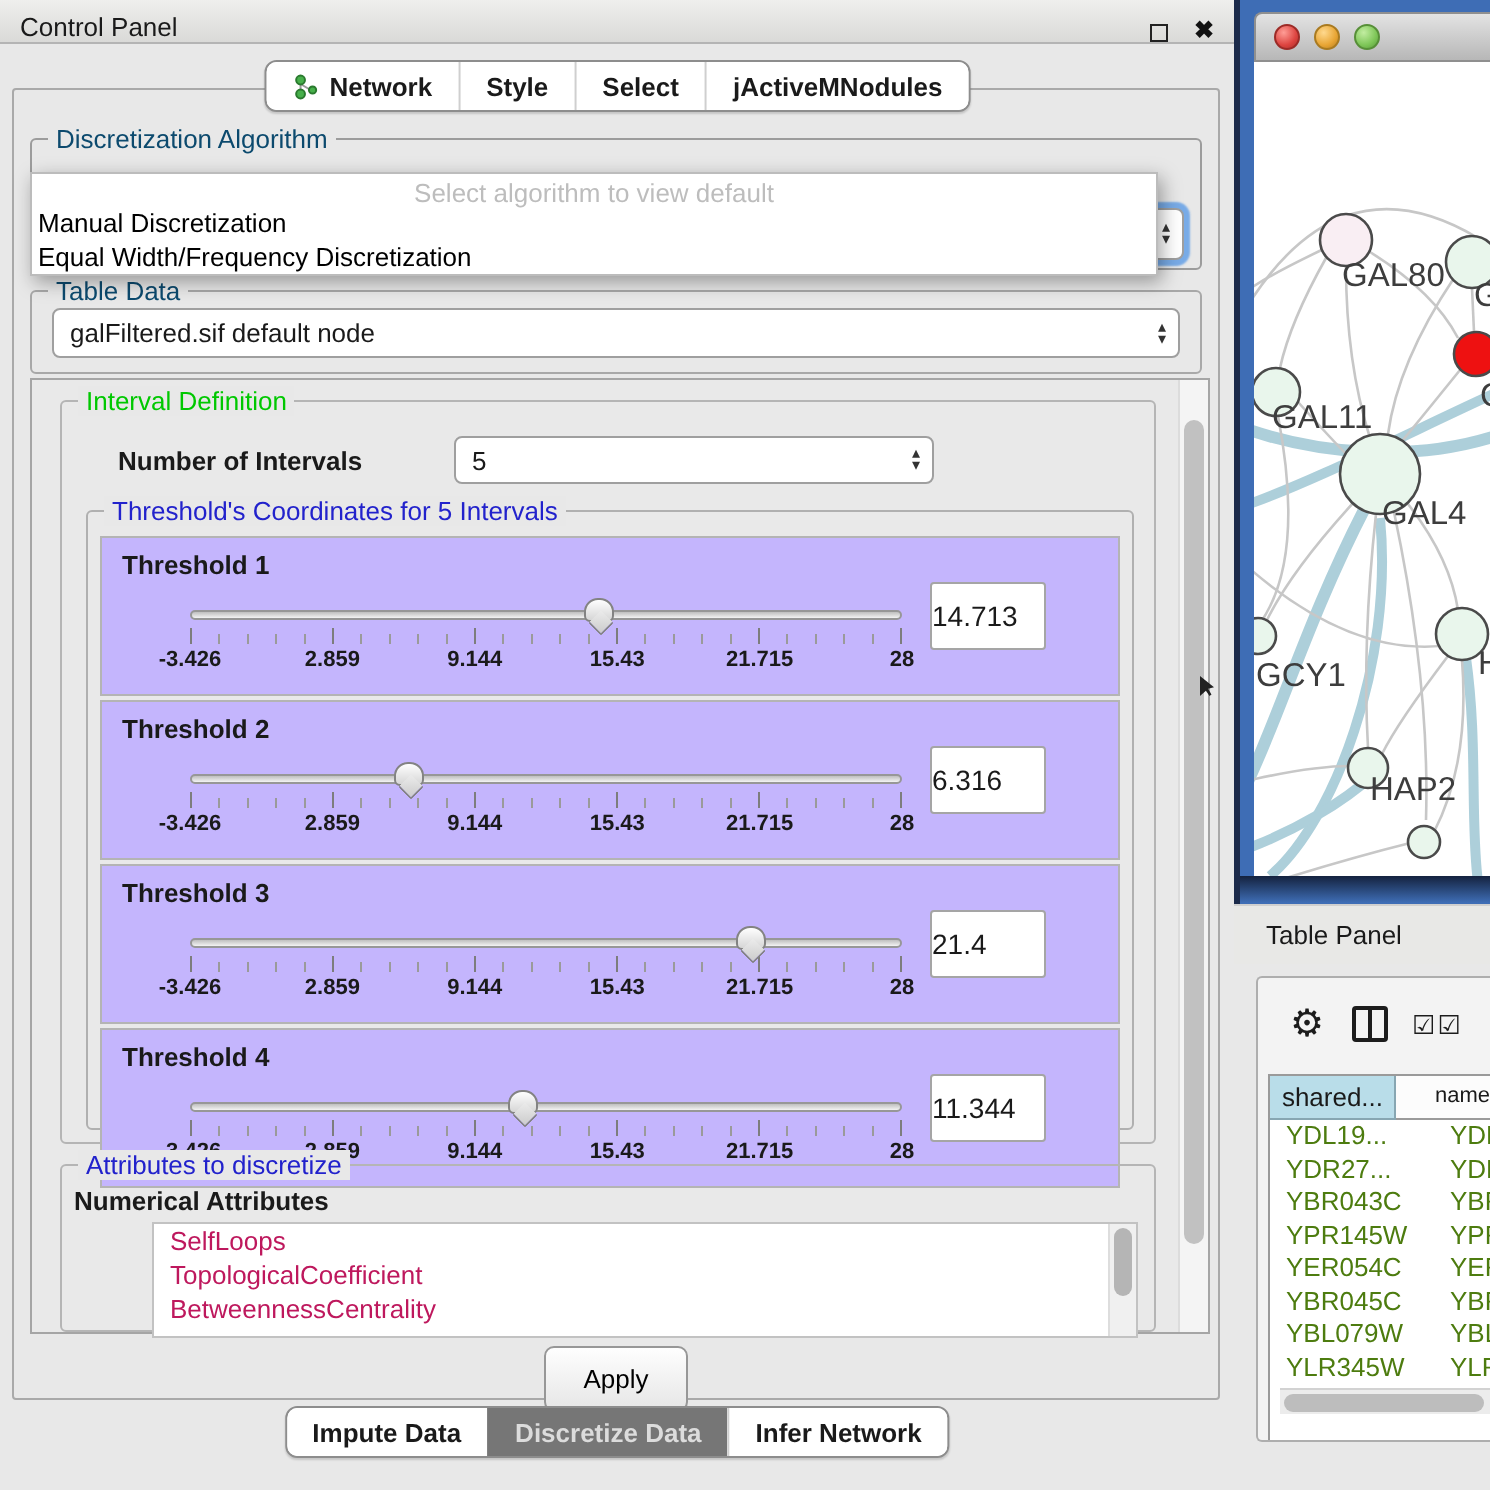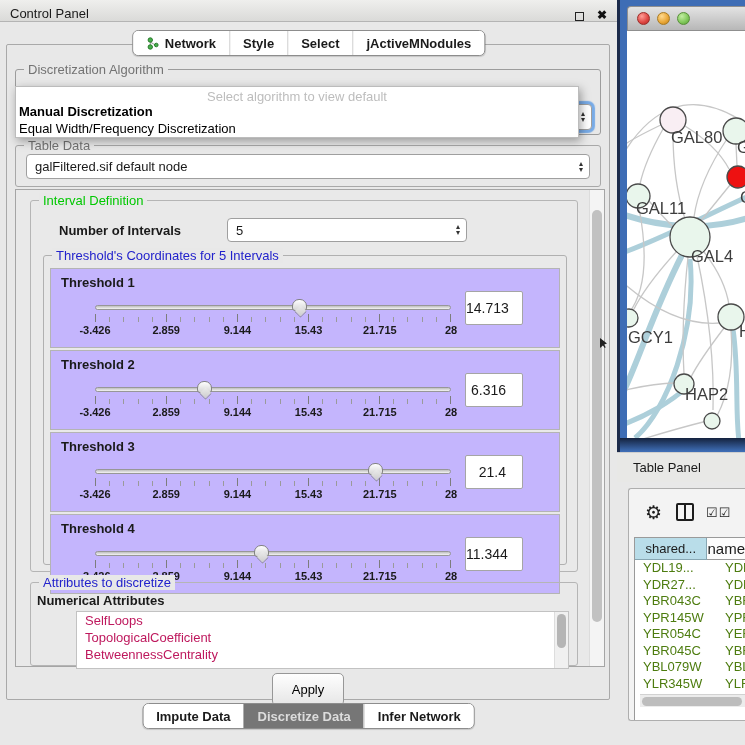--- a/index.html
+++ b/index.html
@@ -23,36 +23,36 @@
   .tab:first-child{border-left:none}
   .tab.selected{background:#767676;color:#dcdcdc;border-left-color:#767676}
   .top-tabs{position:absolute;left:50%;transform:translateX(-50%);top:30px;z-index:6}
   .bottom-tabs{position:absolute;left:50%;transform:translateX(-50%);top:703px;z-index:6}
 
   .outer-panel{position:absolute;left:6px;top:44px;width:604px;height:656px;
     border:1px solid #a9a9a9;border-radius:2px;background:#e8e8e8}
 
   .group{position:absolute;border:1px solid #a8a8a8;border-radius:3px}
   .group-title{position:absolute;top:-8px;left:8px;background:#e8e8e8;padding:0 4px;
-    font-size:13px;color:#737373;white-space:nowrap}
+    font-size:13px;color:#0c4a6e;white-space:nowrap}
   .group-title.green{color:#00c800}
   .group-title.blue{color:#2222cc}
 
   .algo-group{left:8px;top:24px;width:586px;height:66px;border-color:#9c9c9c}
   .combo{background:#fff;border:1px solid #9f9f9f;border-radius:4px;display:flex;
     align-items:center;font-size:13px;padding-left:8px;position:absolute}
   .combo .stepper{margin-left:auto;display:flex;flex-direction:column;align-items:center;
     padding-right:6px;color:#333;font-size:8px;line-height:6px}
   .algo-combo{left:8px;top:34px;right:8px;height:26px;
     box-shadow:0 0 1px 3px rgba(100,160,230,.85)}
   .algo-popup{position:absolute;left:8px;top:41px;width:564px;height:52px;background:#fff;
     border:1px solid #bcbcbc;box-shadow:2px 3px 9px rgba(0,0,0,.35);z-index:10;font-size:13px}
   .popup-hint{text-align:center;color:#bdbdbd;padding-top:2px;height:16px}
   .popup-opt{padding:0 3px;height:17px;line-height:17px;color:#000}
-  .popup-opt.bold{font-weight:bold}
+  .popup-opt.bold{font-weight:normal}
 
   .table-data-group{left:8px;top:100px;width:586px;height:42px}
   .table-data-combo{left:10px;top:8px;right:10px;height:25px}
 
   .scroll-panel{position:absolute;left:8px;top:144px;width:590px;height:478px;
     border:1px solid #a5a5a5;background:#e9e9e9}
   .vscrollbar{position:absolute;right:0;top:0;bottom:0;width:15px;background:#f4f4f4;
     border-left:1px solid #dcdcdc}
   .vthumb{position:absolute;left:2px;right:2px;top:20px;height:412px;background:#c1c1c1;border-radius:6px}
 
@@ -77,21 +77,21 @@
   .ticks{position:absolute;left:0;top:15px;width:356px;height:8px}
   .ticks .minor{position:absolute;top:3px;width:100%;height:5px;
     background:repeating-linear-gradient(to right,#9a9a9a 0 1px,transparent 1px 14.2px)}
   .ticks .major{position:absolute;top:0;width:100%;height:8px;
     background:repeating-linear-gradient(to right,#7d7d7d 0 1px,transparent 1px 71px)}
   .scale{position:absolute;left:0;top:25px;width:356px;height:13px;font-size:11px;font-weight:bold}
   .scale span{position:absolute;transform:translateX(-50%);white-space:nowrap}
   .p0{left:0}.p1{left:20%}.p2{left:40%}.p3{left:60%}.p4{left:80%}.p5{left:100%}
   .value-box{position:absolute;right:36px;top:22px;width:58px;height:34px;background:#fff;
     border:1px solid #a5a5a5;border-radius:2px;font-size:14px;line-height:32px;
-    text-align:right;padding-right:16px}
+    padding-right:6px}
 
   .attrs-group{left:14px;top:392px;width:548px;height:84px;border-color:#b5b5b5}
   .attrs-subtitle{position:absolute;left:6px;top:10px;font-weight:bold;font-size:13px}
   .attrs-list{position:absolute;left:45px;top:28px;right:8px;bottom:-4px;background:#fff;
     border:1px solid #c2c2c2;overflow:hidden}
   .attr-item{font-size:13px;line-height:17px;padding-left:8px;color:#be185d}
   .attrs-scroll{position:absolute;right:0;top:0;bottom:0;width:14px;background:#f0f0f0;
     border-left:1px solid #ddd}
   .attrs-scroll .thumb2{position:absolute;left:2px;right:2px;top:2px;height:34px;
     background:#b5b5b5;border-radius:5px}
@@ -122,22 +122,22 @@
     align-items:center;padding-left:16px}
   .gear{font-size:19px;color:#1c1c1c;line-height:19px}
   .cols-icon{width:18px;height:18px;border:2px solid #1c1c1c;border-radius:2px;margin-left:14px;position:relative}
   .cols-icon::after{content:"";position:absolute;left:50%;top:0;bottom:0;width:2px;background:#1c1c1c;transform:translateX(-1px)}
   .checks{margin-left:12px;font-size:13px;letter-spacing:1px;color:#1c1c1c}
   .tp-table{position:absolute;left:5px;top:48px;right:0;bottom:0;background:#fff;
     border-top:1px solid #9a9a9a;border-left:1px solid #9a9a9a;overflow:hidden}
   .tp-header{display:flex;height:22px}
   .tp-h1{width:85px;background:#b9dde9;border-right:1px solid #87a6b2;border-bottom:1px solid #87a6b2;
     text-align:center;font-size:13px;line-height:21px}
-  .tp-h2{flex:1;background:#fcfcfc;border-bottom:1px solid #9a9a9a;
-    font-size:15px;line-height:21px}
+  .tp-h2{flex:1;background:#fcfcfc;border-bottom:1px solid #9a9a9a;padding-left:19px;
+    font-size:11px;line-height:21px}
   .tp-row{display:flex;height:16.5px;font-size:13px;line-height:16px;color:#4d7c0f}
   .tp-c1{width:85px;padding-left:8px;overflow:hidden;white-space:nowrap}
   .tp-c2{flex:1;padding-left:5px;overflow:hidden;white-space:nowrap}
   .tp-hscroll{position:absolute;left:5px;right:0;bottom:13px;height:13px;background:#ececec;
     border-top:1px solid #d2d2d2}
   .tp-hthumb{position:absolute;left:2px;right:3px;top:2px;height:9px;background:#bdbdbd;border-radius:5px}
 
   .cursor{position:absolute;left:600px;top:338px;width:7px;height:10px;background:#222;
     clip-path:polygon(0 0,0 100%,42% 74%,68% 100%,82% 92%,58% 64%,100% 56%);z-index:20}
 

